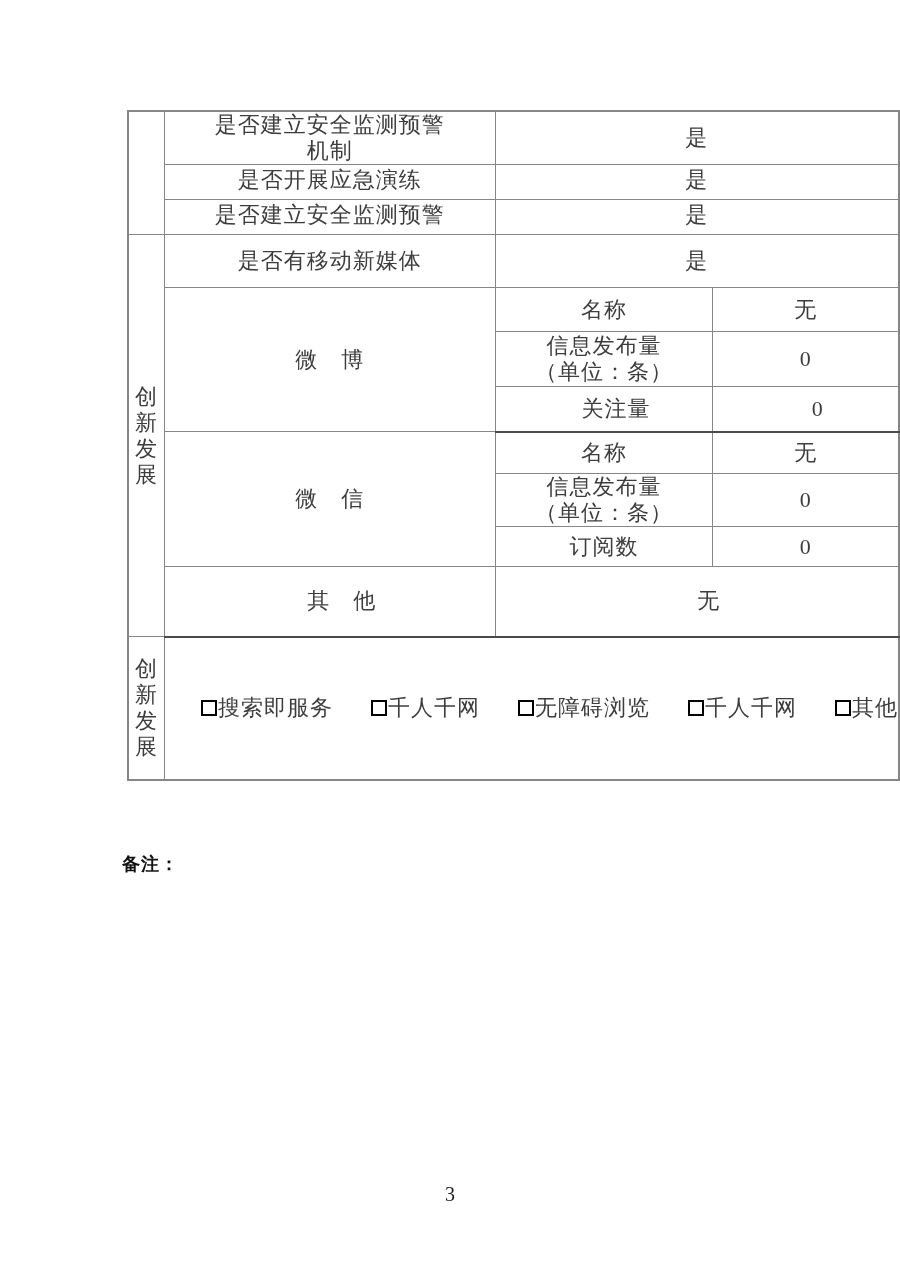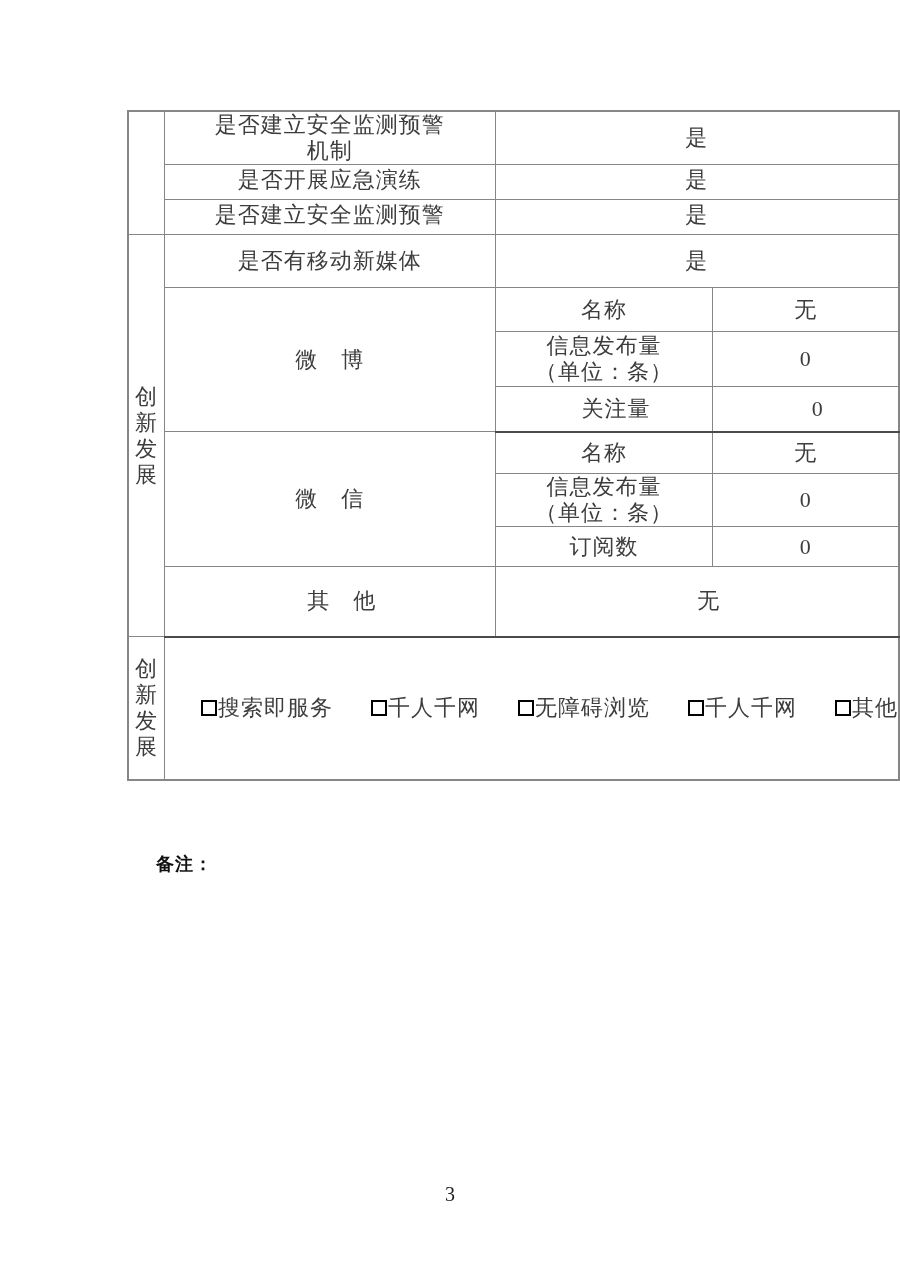--- a/index.html
+++ b/index.html
@@ -63,21 +63,20 @@
   .opt:first-child .cb { margin-left: 0; }
   .notes {
     position: absolute;
     left: 122px;
     top: 852px;
     font-family: "Liberation Sans", "DejaVu Sans", sans-serif;
     font-weight: bold;
     font-size: 18px;
     color: #111111;
     letter-spacing: 1px;
-    margin-left: 34px;
   }
   .page-number {
     position: absolute;
     left: 0;
     top: 1183px;
     width: 100%;
     text-align: center;
     font-size: 20px;
     color: #222222;
   }

